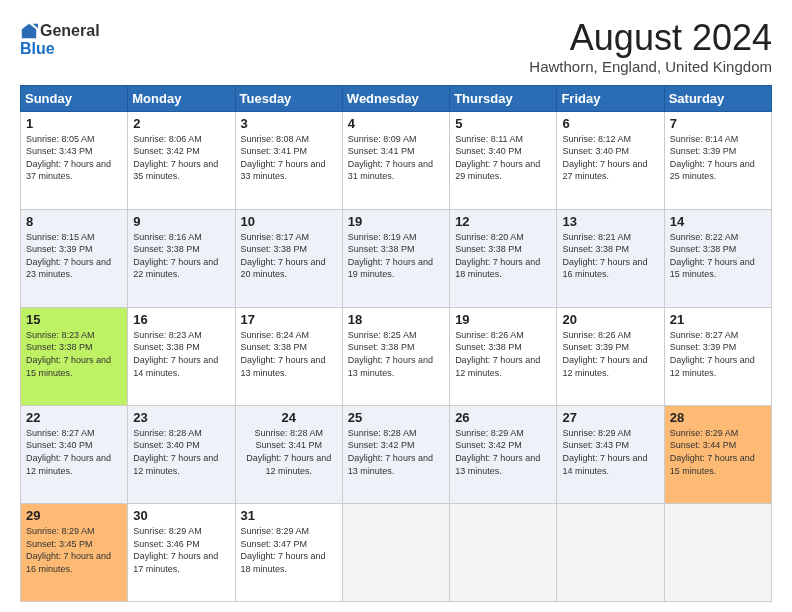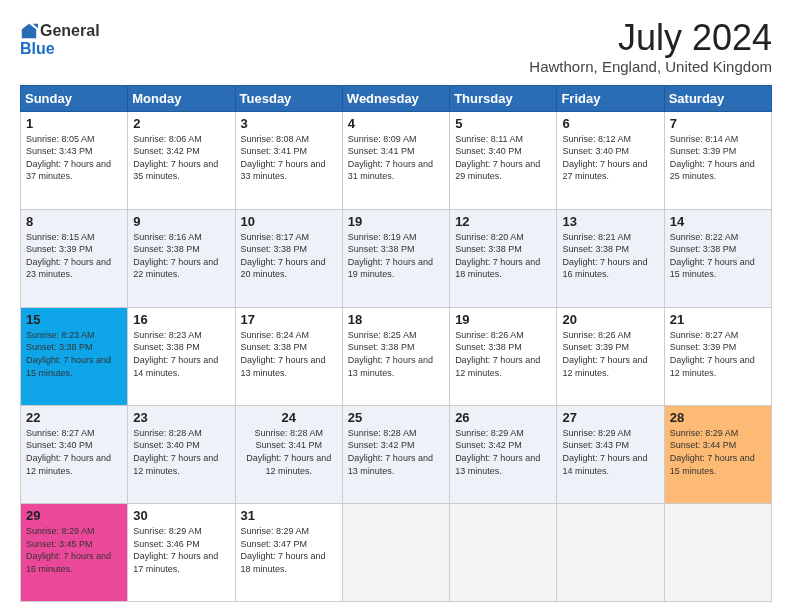--- a/index.html
+++ b/index.html
@@ -117,21 +117,21 @@
       <div class="logo-text">
         <svg class="logo-icon" viewBox="0 0 20 20">
           <polygon points="10,2 18,8 18,18 2,18 2,8" fill="#2a6db5"></polygon>
           <polygon points="14,2 20,7 20,2" fill="#2a6db5"></polygon>
         </svg>
         <span class="logo-general">General</span>
       </div>
       <span class="logo-blue">Blue</span>
     </div>
     <div class="title-area">
-      <div class="month-title">July 2024</div>
+      <div class="month-title">August 2024</div>
       <div class="location">Hawthorn, England, United Kingdom</div>
     </div>
   </div>
 
   <table class="calendar">
     <thead>
       <tr>
         <th>Sunday</th>
         <th>Monday</th>
         <th>Tuesday</th>
@@ -196,21 +196,21 @@
           <td style="background: rgb(238, 242, 248);">
             <span class="day-number">13</span>
             <div class="cell-text">Sunrise: 8:21 AM<br>Sunset: 3:38 PM<br>Daylight: 7 hours and 16 minutes.</div>
           </td>
           <td style="background: rgb(238, 242, 248);">
             <span class="day-number">14</span>
             <div class="cell-text">Sunrise: 8:22 AM<br>Sunset: 3:38 PM<br>Daylight: 7 hours and 15 minutes.</div>
           </td>
         </tr>
         <tr>
-          <td style="background: #0ea5e9; margin-top: 32px;">
+          <td style="background: #bef264; margin-top: 32px;">
             <span class="day-number">15</span>
             <div class="cell-text">Sunrise: 8:23 AM<br>Sunset: 3:38 PM<br>Daylight: 7 hours and 15 minutes.</div>
           </td>
           <td style="background: rgb(255, 255, 255);">
             <span class="day-number">16</span>
             <div class="cell-text">Sunrise: 8:23 AM<br>Sunset: 3:38 PM<br>Daylight: 7 hours and 14 minutes.</div>
           </td>
           <td style="background: rgb(255, 255, 255);">
             <span class="day-number">17</span>
             <div class="cell-text">Sunrise: 8:24 AM<br>Sunset: 3:38 PM<br>Daylight: 7 hours and 13 minutes.</div>
@@ -256,21 +256,21 @@
           <td style="background: rgb(238, 242, 248);">
             <span class="day-number">27</span>
             <div class="cell-text">Sunrise: 8:29 AM<br>Sunset: 3:43 PM<br>Daylight: 7 hours and 14 minutes.</div>
           </td>
           <td style="background: #fdba74;">
             <span class="day-number">28</span>
             <div class="cell-text">Sunrise: 8:29 AM<br>Sunset: 3:44 PM<br>Daylight: 7 hours and 15 minutes.</div>
           </td>
         </tr>
         <tr>
-          <td style="background: #ec4899;">
+          <td style="background: #fdba74;">
             <span class="day-number">29</span>
             <div class="cell-text">Sunrise: 8:29 AM<br>Sunset: 3:45 PM<br>Daylight: 7 hours and 16 minutes.</div>
           </td>
           <td style="background: rgb(255, 255, 255);">
             <span class="day-number">30</span>
             <div class="cell-text">Sunrise: 8:29 AM<br>Sunset: 3:46 PM<br>Daylight: 7 hours and 17 minutes.</div>
           </td>
           <td style="background: rgb(255, 255, 255);">
             <span class="day-number">31</span>
             <div class="cell-text">Sunrise: 8:29 AM<br>Sunset: 3:47 PM<br>Daylight: 7 hours and 18 minutes.</div>

